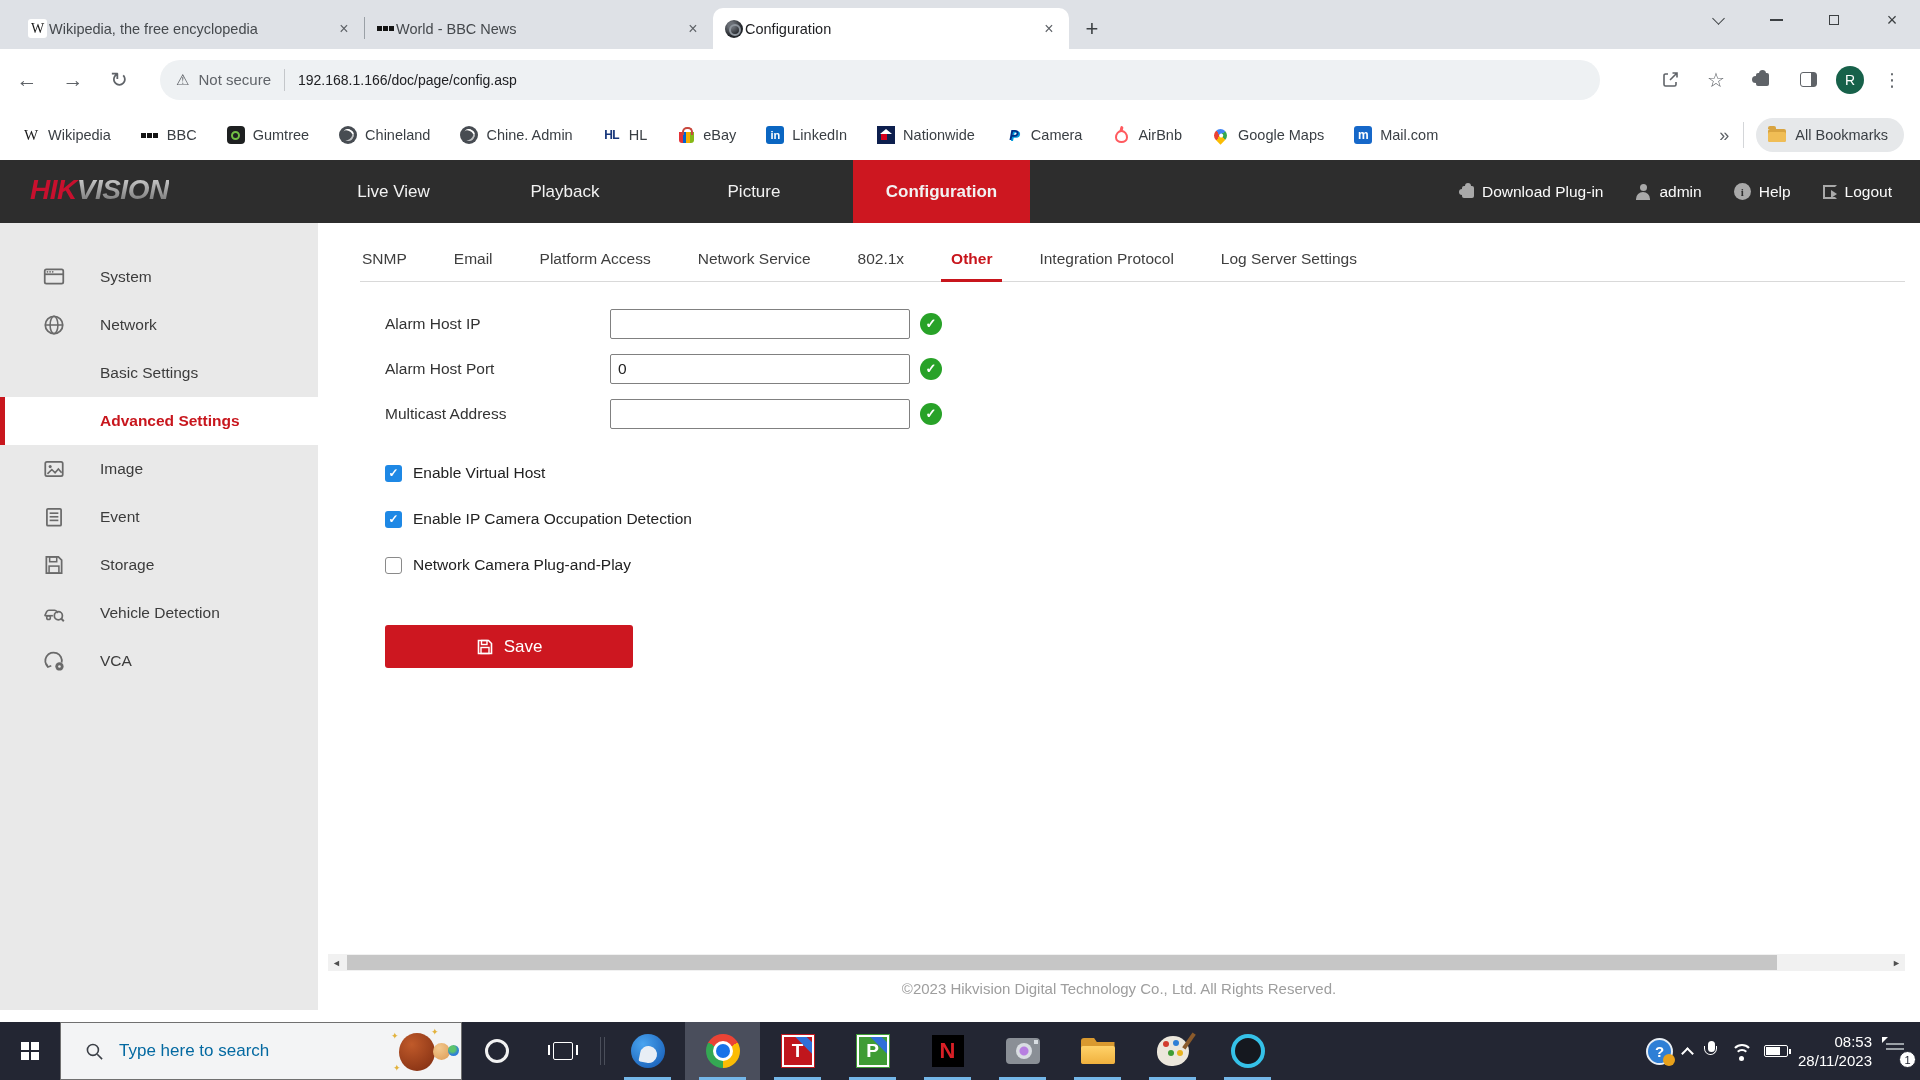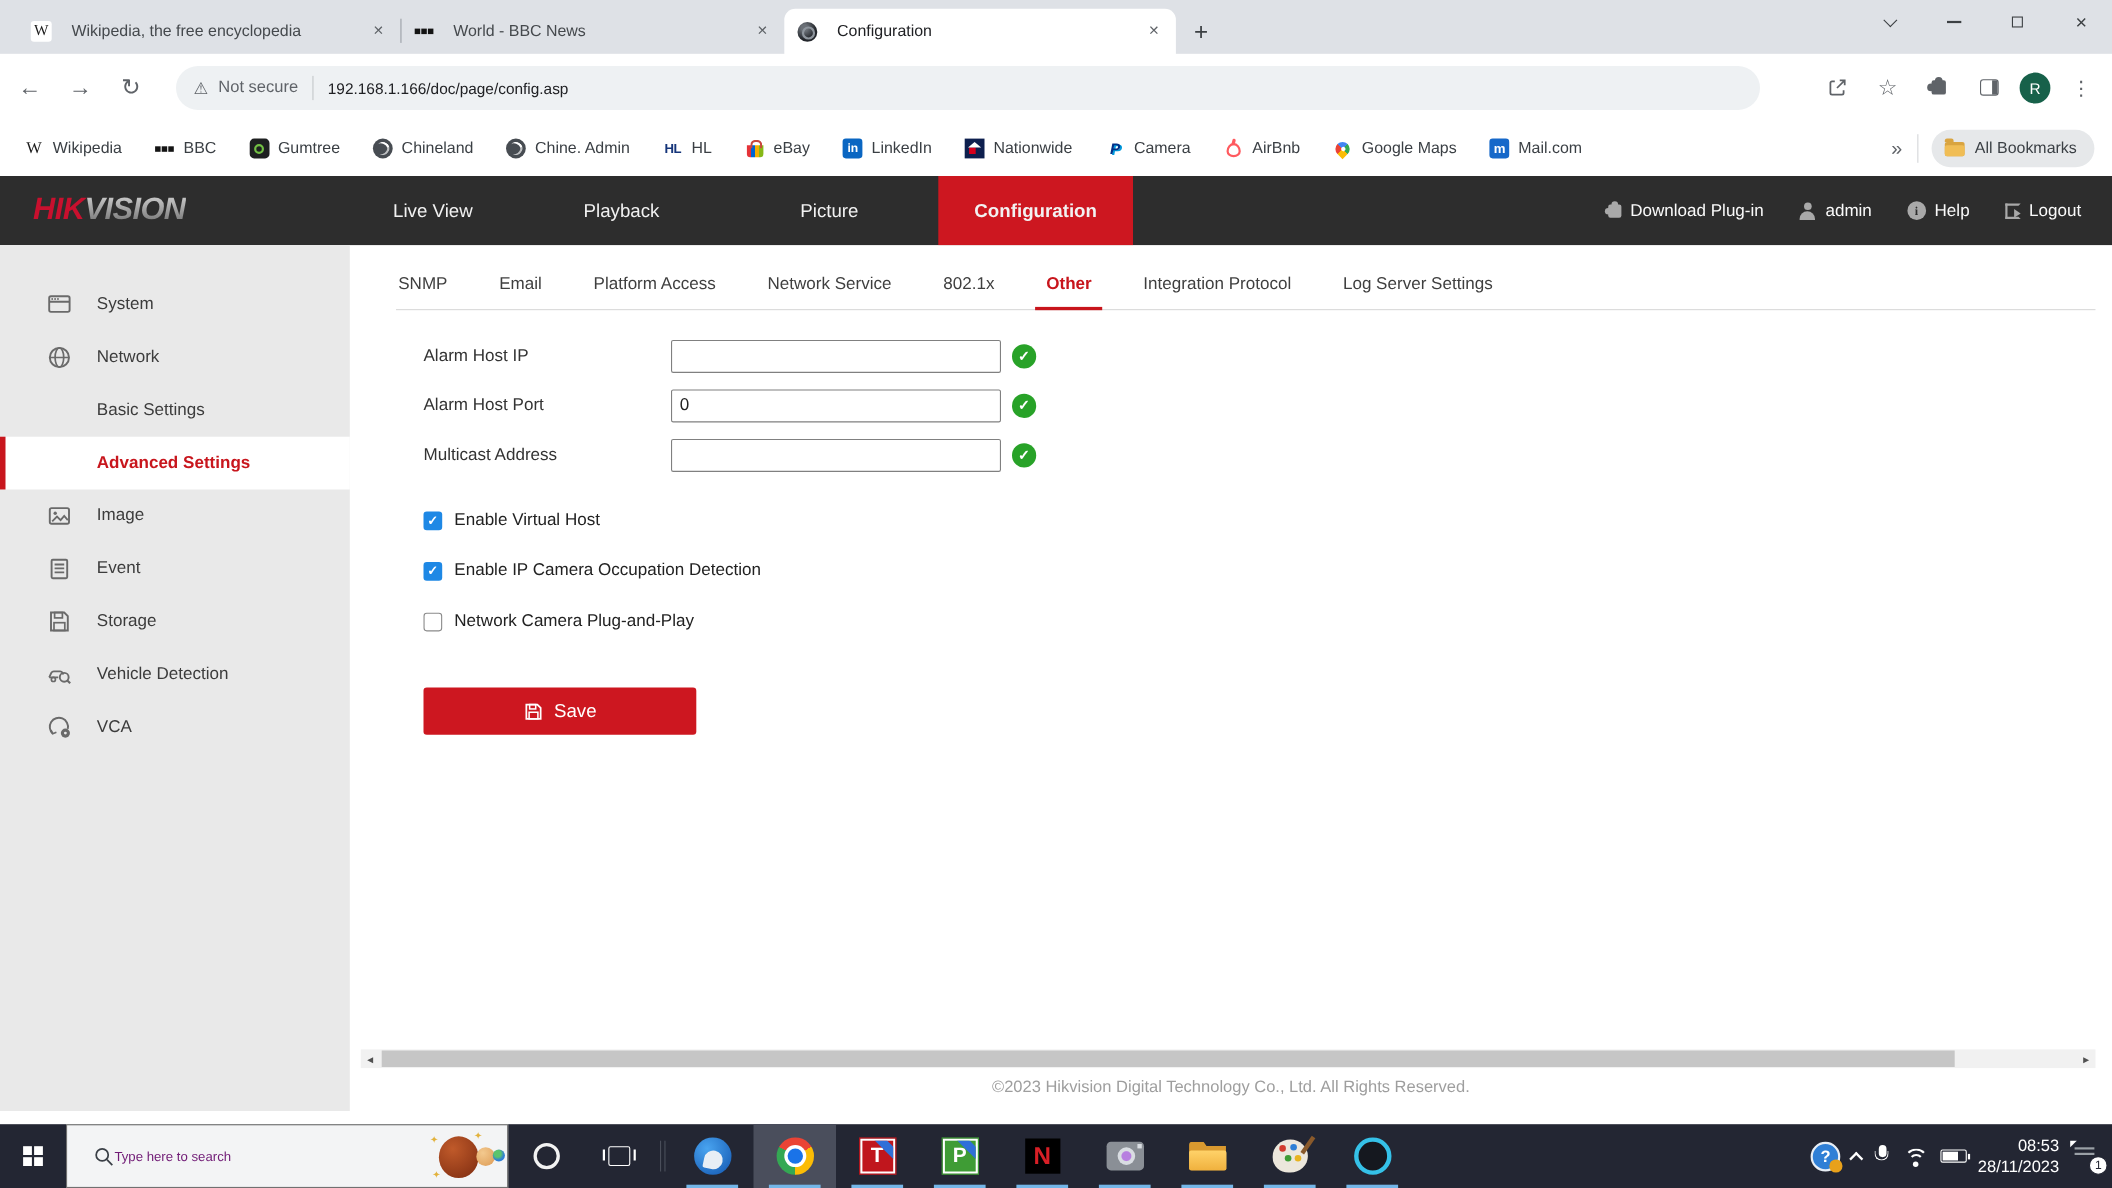--- a/index.html
+++ b/index.html
@@ -2,21 +2,21 @@
 <html><head>
 <meta charset="utf-8">
 <style>
   * { margin:0; padding:0; box-sizing:border-box; }
   html,body { width:1920px; height:1080px; overflow:hidden; }
   body { font-family:"Liberation Sans", sans-serif; background:#fff; position:relative; }
 
   
   .tabstrip { position:absolute; left:0; top:0; width:1920px; height:49px; background:#dee1e6; display:flex; align-items:flex-end; }
   .tab { height:41px; display:flex; align-items:center; padding:0 10px 0 12px; width:348px; color:#45494d; font-size:14.5px; position:relative; }
-  .tab .title { flex:1; white-space:nowrap; overflow:hidden; margin:0 18px; }
+  .tab .title { flex:1; white-space:nowrap; overflow:hidden; margin:0 2px; }
   .tab.active { background:#fff; border-radius:10px 10px 0 0; width:356px; color:#202124; }
   .tabsep { width:1px; height:22px; background:#9aa0a6; margin-bottom:10px; }
   .tabclose { width:20px; height:20px; border-radius:50%; display:flex; align-items:center; justify-content:center; font-size:16px; color:#5f6368; }
   .fav-w { width:19px; height:19px; background:#fff; border-radius:3px; display:flex; align-items:center; justify-content:center; font-family:"Liberation Serif", serif; font-size:14px; color:#1a1a1a; }
   .fav-bbc { display:flex; gap:1px; }
   .fav-bbc span { width:5px; height:5px; background:#141414; }
   .fav-cam { width:18px; height:18px; border-radius:50%; background:radial-gradient(circle at 35% 30%, #6a6f76 0 3px, #23262b 60%); position:relative; }
   .fav-cam::after { content:""; position:absolute; left:4px; top:4px; width:8px; height:8px; border:2px solid #8e959d; border-radius:50%; }
   .newtab { width:30px; height:30px; margin:0 0 5px 8px; display:flex; align-items:center; justify-content:center; font-size:22px; color:#3c4043; }
   .wincontrols { position:absolute; right:14px; top:6px; display:flex; gap:30px; align-items:center; height:28px; }
@@ -95,21 +95,21 @@
   .person::after { content:""; position:absolute; left:1px; top:8px; width:14px; height:8px; border-radius:7px 7px 0 0; background:#a9a9a9; }
   .info-c { width:17px; height:17px; border-radius:50%; background:#a9a9a9; color:#2d2d2d; font-size:11px; font-weight:bold; font-family:"Liberation Serif",serif; display:flex; align-items:center; justify-content:center; }
   .logout-ic { width:14px; height:14px; border:2px solid #a9a9a9; border-right-color:transparent; position:relative; }
   .logout-ic::after { content:""; position:absolute; left:6px; top:3px; width:0; height:0; border-left:6px solid #a9a9a9; border-top:4px solid transparent; border-bottom:4px solid transparent; }
 
   
   .page { position:absolute; left:0; top:223px; width:1920px; height:787px; background:#fff; }
   .sidebar { position:absolute; left:0; top:0; width:318px; height:787px; background:#e9e9e9; padding-top:30px; }
   .side-item { height:48px; display:flex; align-items:center; position:relative; color:#3c3c3c; font-size:15.5px; }
   .side-item .s-ic { position:absolute; left:42px; width:24px; height:24px; }
-  .side-item .s-label { position:absolute; left:88px; }
+  .side-item .s-label { position:absolute; left:100px; }
   .side-item.active { background:#fff; color:#c8161d; font-weight:bold; }
   .side-item.active::before { content:""; position:absolute; left:0; top:0; width:5px; height:48px; background:#c8161d; }
 
   .content { position:absolute; left:318px; top:0; right:0; bottom:0; }
   .ctabs { position:absolute; left:42px; top:27px; right:15px; display:flex; gap:43px; border-bottom:1px solid #d9d9d9; padding-bottom:13px; font-size:15.5px; color:#3f3f3f; }
   .ctab { position:relative; padding:0 2px; }
   .ctab.active { color:#c8151c; font-weight:bold; }
   .ctab.active::after { content:""; position:absolute; left:-8px; right:-8px; bottom:-14px; height:3px; background:#c8151c; }
 
   .cform { position:absolute; left:67px; top:78px; }
@@ -131,21 +131,21 @@
   .hthumb { position:absolute; left:2px; top:1px; width:1430px; height:15px; background:#c6c6c6; }
   .cfooter { position:absolute; left:0; right:0; top:757px; text-align:center; font-size:15px; color:#9e9e9e; }
 
   
   .taskbar { position:absolute; left:0; top:1022px; width:1920px; height:58px; background:#232633; display:flex; align-items:center; color:#fff; }
   .tb-start { width:60px; height:58px; display:flex; align-items:center; justify-content:center; }
   .winlogo { display:grid; grid-template-columns:8px 8px; grid-template-rows:8px 8px; gap:2px; }
   .winlogo span { background:#fff; }
   .tb-search { width:402px; height:58px; background:#f3f4f5; border:1px solid #707070; display:flex; align-items:center; position:relative; }
   .tb-search .mag { margin-left:24px; }
-  .tb-search .ph { font-size:12px; color:#701a75; }
+  .tb-search .ph { margin-left:15px; font-size:17px; color:#0369a1; }
   .planets { position:absolute; right:4px; top:8px; width:62px; height:42px; }
   .planet1 { position:absolute; left:4px; top:2px; width:36px; height:38px; border-radius:50%; background:radial-gradient(circle at 35% 30%, #c05a2a, #7d2b10); }
   .planet2 { position:absolute; left:38px; top:12px; width:17px; height:17px; border-radius:50%; background:radial-gradient(circle at 35% 30%, #f3c98e, #dd9b55); }
   .planet3 { position:absolute; left:53px; top:14px; width:11px; height:11px; border-radius:50%; background:radial-gradient(circle at 40% 35%, #5cc46c 0 3px, #2f7fd6 60%); }
   .spark { position:absolute; color:#e2b23c; font-size:9px; }
   .tb-slot { width:70px; height:58px; display:flex; align-items:center; justify-content:center; position:relative; }
   .tb-slot.app { width:75px; }
   .tb-slot.open::after { content:""; position:absolute; bottom:0; left:14px; right:14px; height:3px; background:#74b6e8; }
   .tb-slot.focused { background:#4a4e5c; }
   .cortana-ring { width:24px; height:24px; border:3px solid #f2f2f2; border-radius:50%; }

